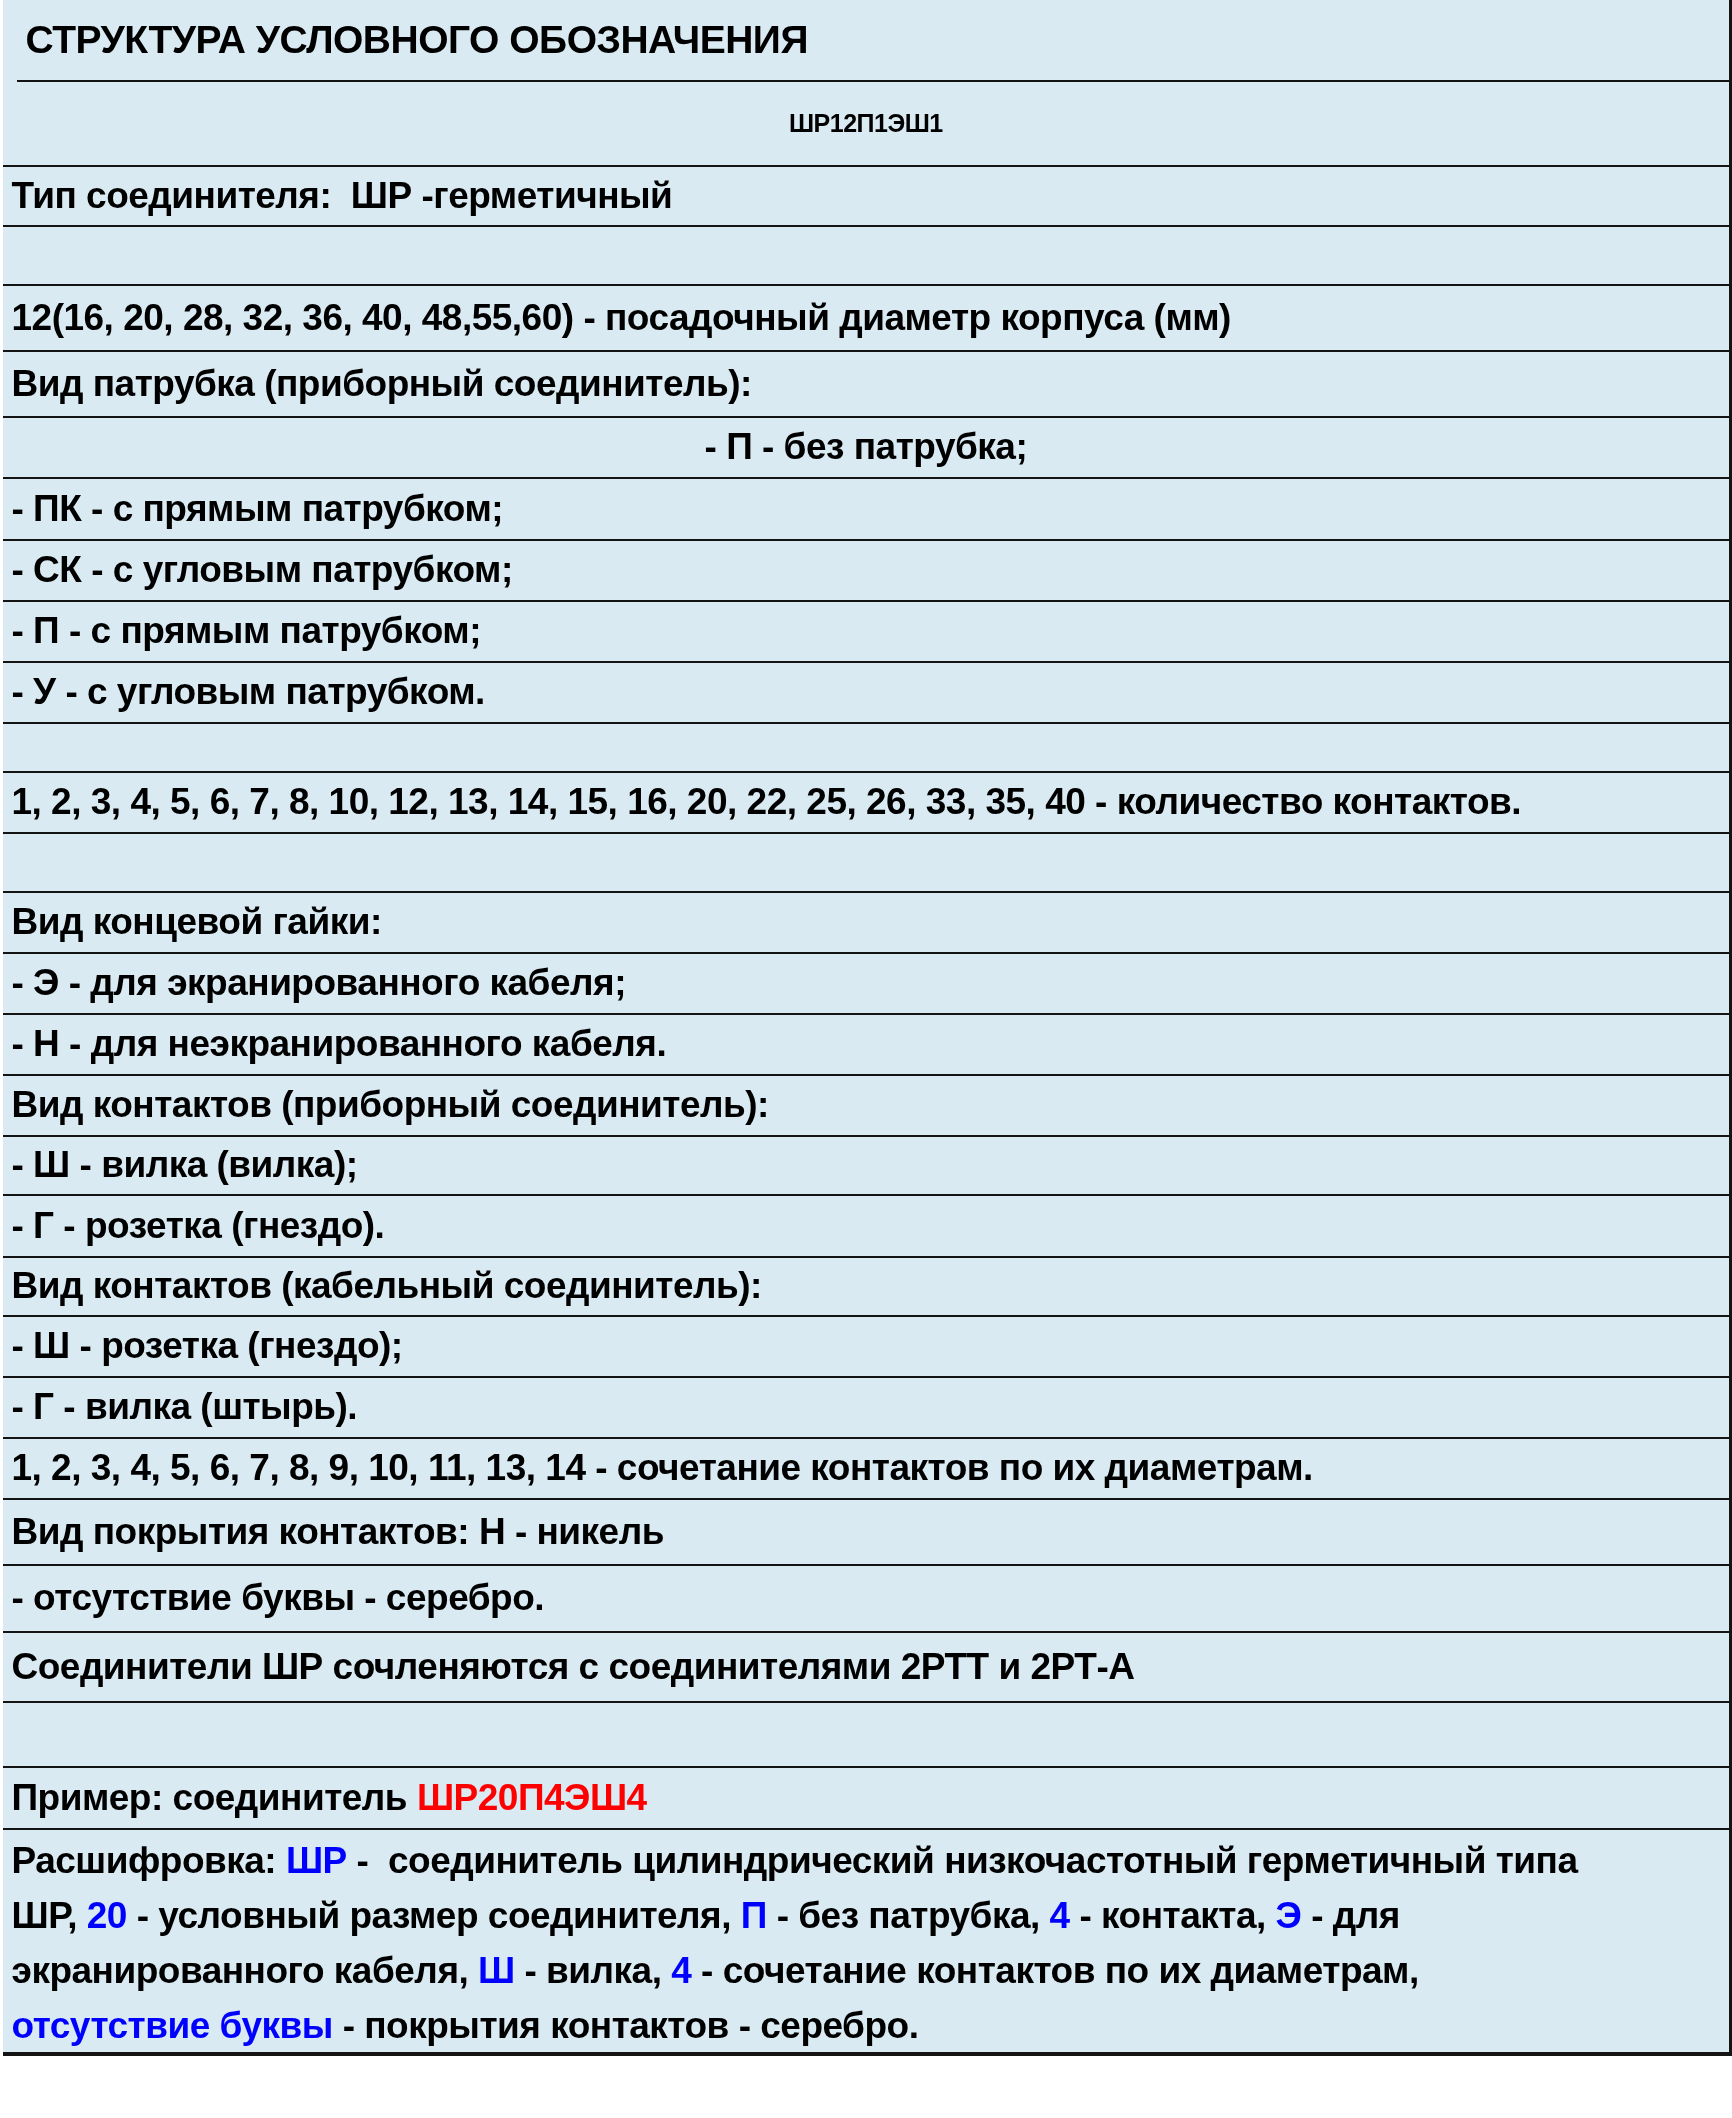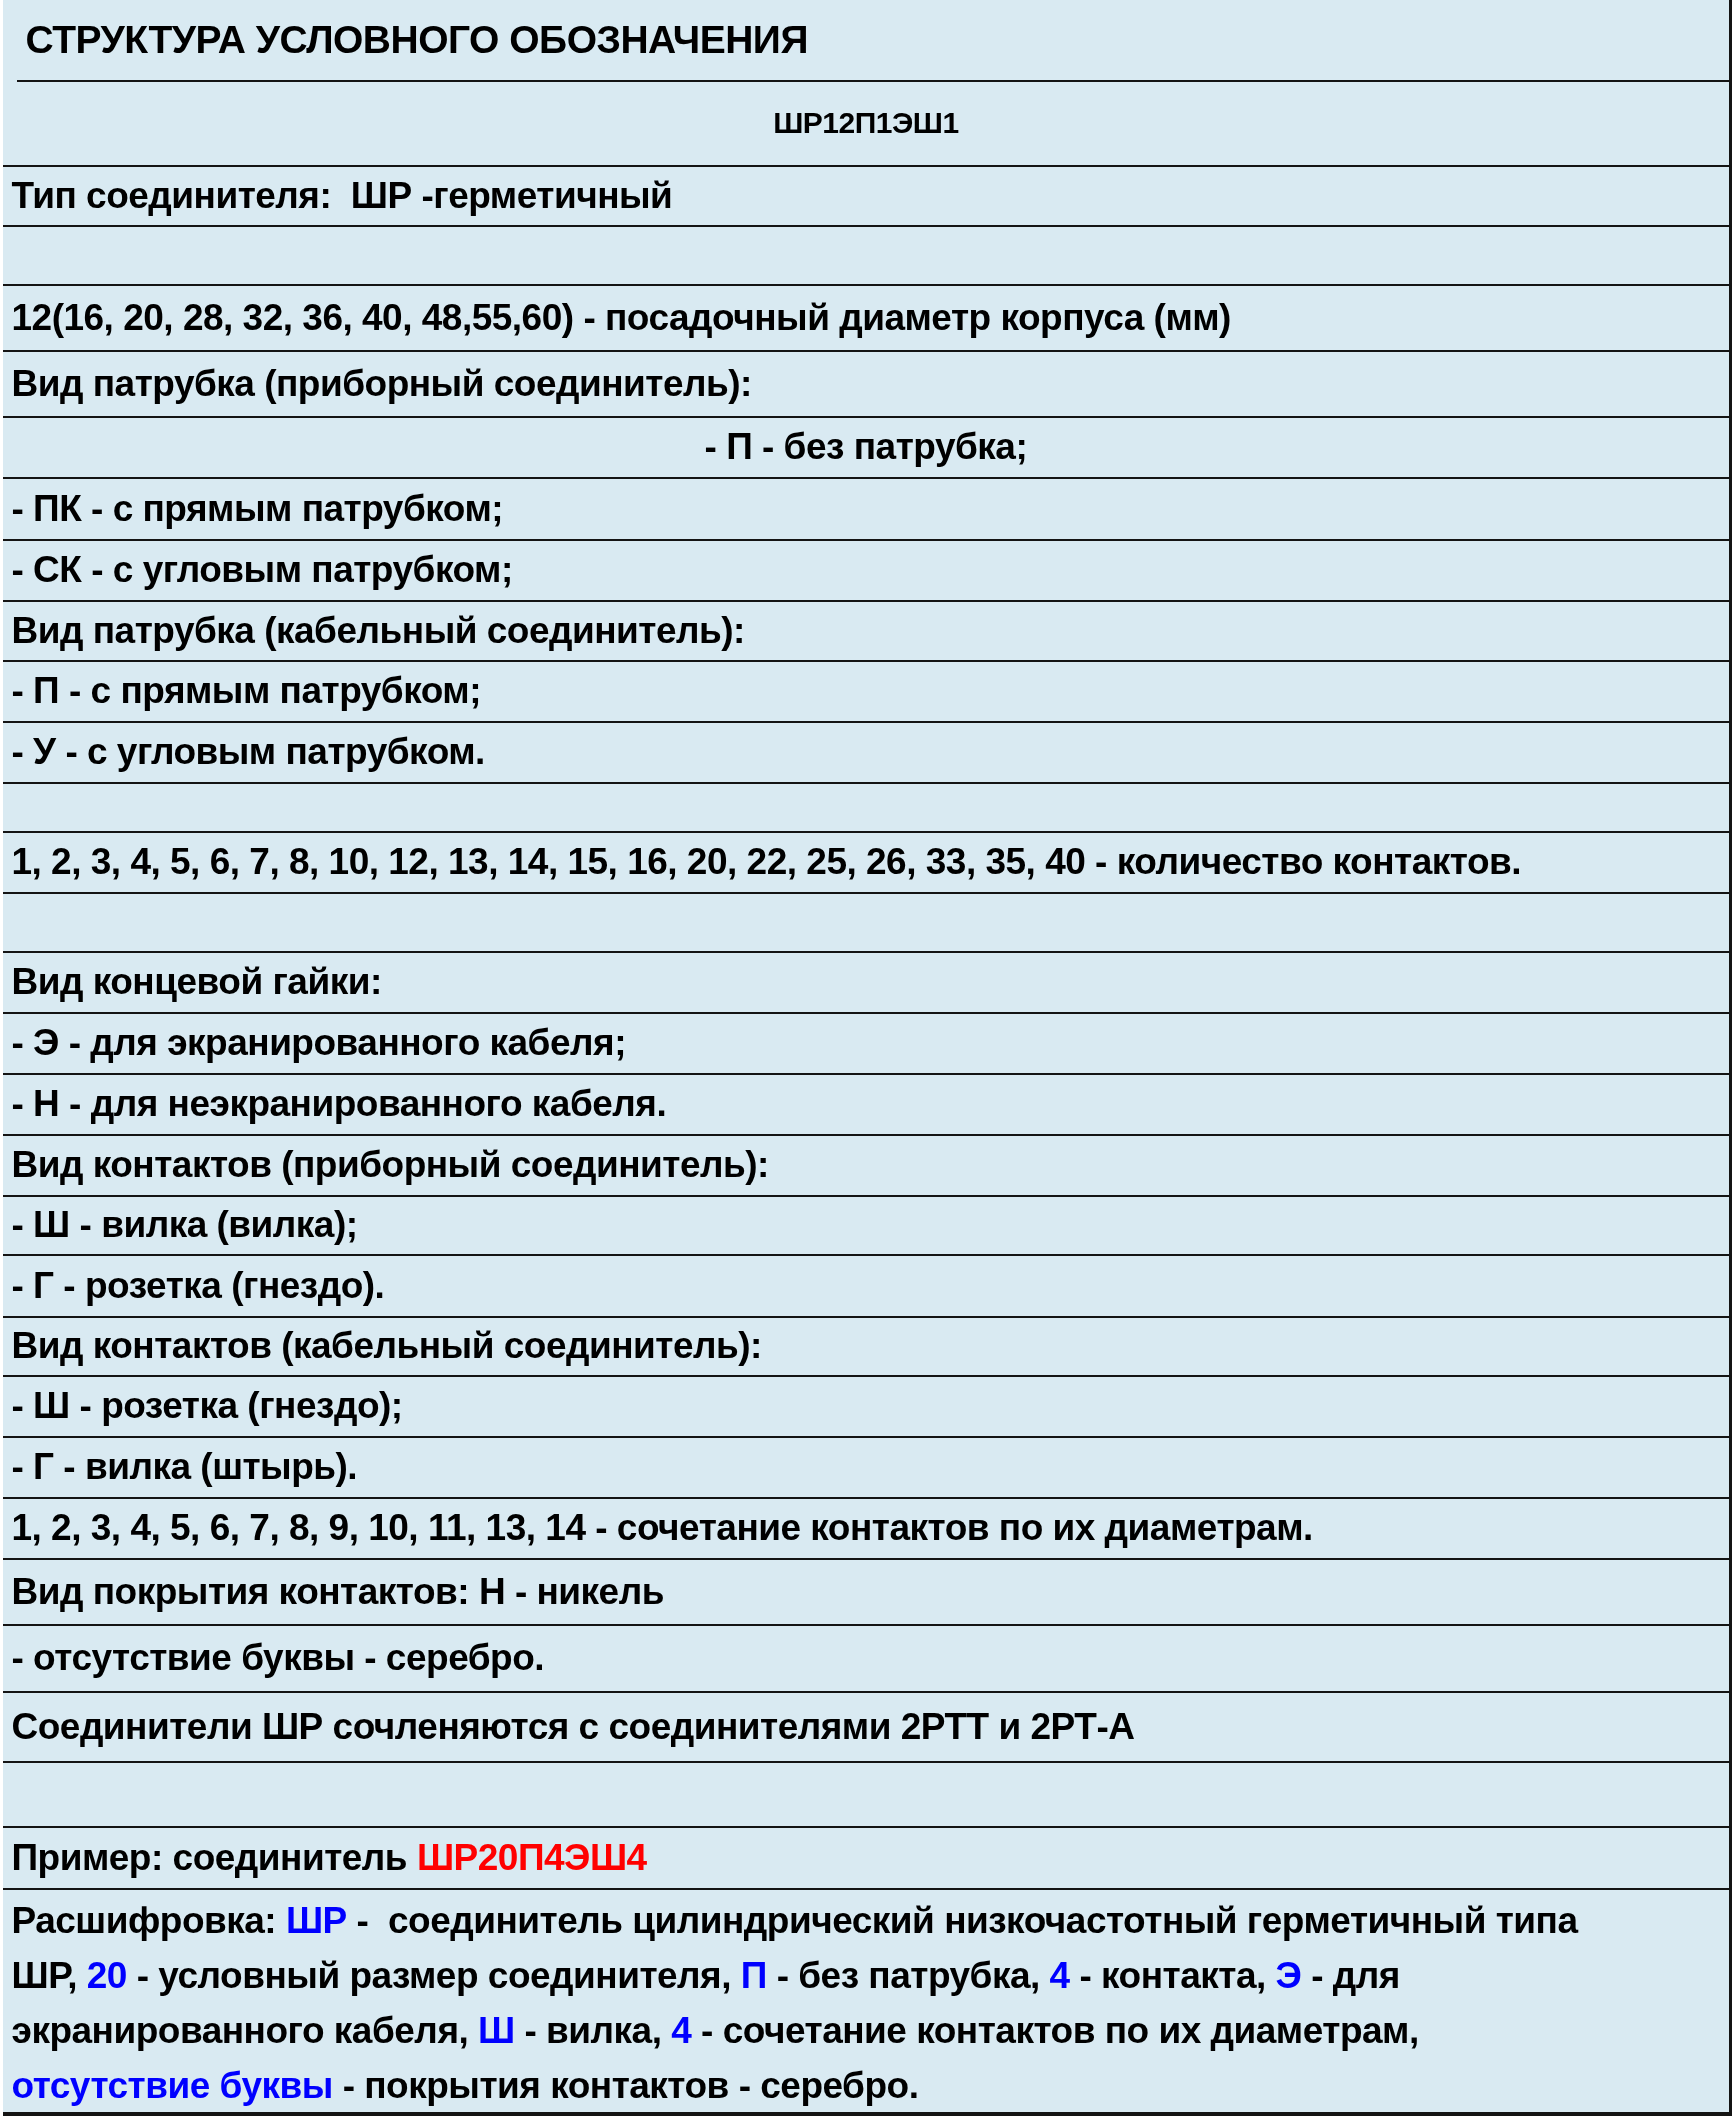--- a/index.html
+++ b/index.html
@@ -31,21 +31,21 @@
     font-size: 37px;
     letter-spacing: -0.5px;
     color: #000000;
     overflow: hidden;
   }
   .line {
     white-space: pre;
     line-height: 1.15;
   }
   .row.title { font-size: 39px; margin-left: 14px; }
-  .row.code  { font-size: 30px; }
+  .row.code  { font-size: 25px; }
   .row.code .line { text-align: center; }
   .row.legend {
     justify-content: center;
     padding-top: 3.8px;
     border-bottom-width: 4.8px;
   }
   .row.legend .line { line-height: 55px; }
   .seg-red  { color: #ff0000; }
   .seg-blue { color: #0000ff; }
 </style>
@@ -72,23 +72,20 @@
       <div class="line"><span>Вид патрубка (приборный соединитель):</span></div>
     </div>
     <div class="row" style="height: 61px; align-items: center;">
       <div class="line"><span>- П - без патрубка;</span></div>
     </div>
     <div class="row" style="height: 62px;">
       <div class="line"><span>- ПК - с прямым патрубком;</span></div>
     </div>
     <div class="row" style="height: 61px;">
       <div class="line"><span>- СК - с угловым патрубком;</span></div>
-    </div>
-    <div class="row" style="height: 60px;">
-      <div class="line"><span>Вид патрубка (кабельный соединитель):</span></div>
     </div>
     <div class="row" style="height: 61px;">
       <div class="line"><span>- П - с прямым патрубком;</span></div>
     </div>
     <div class="row" style="height: 61px;">
       <div class="line"><span>- У - с угловым патрубком.</span></div>
     </div>
     <div class="row blank" style="height: 49px;">
       <div class="line"></div>
     </div>

